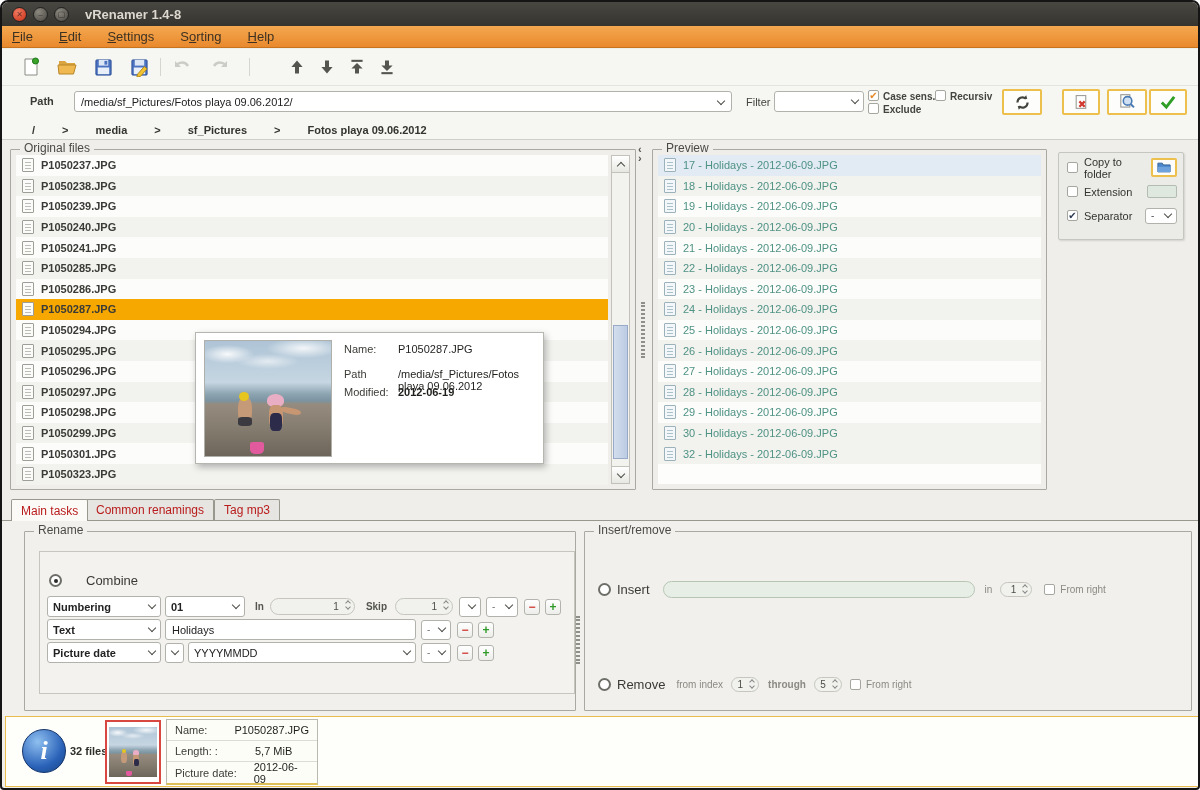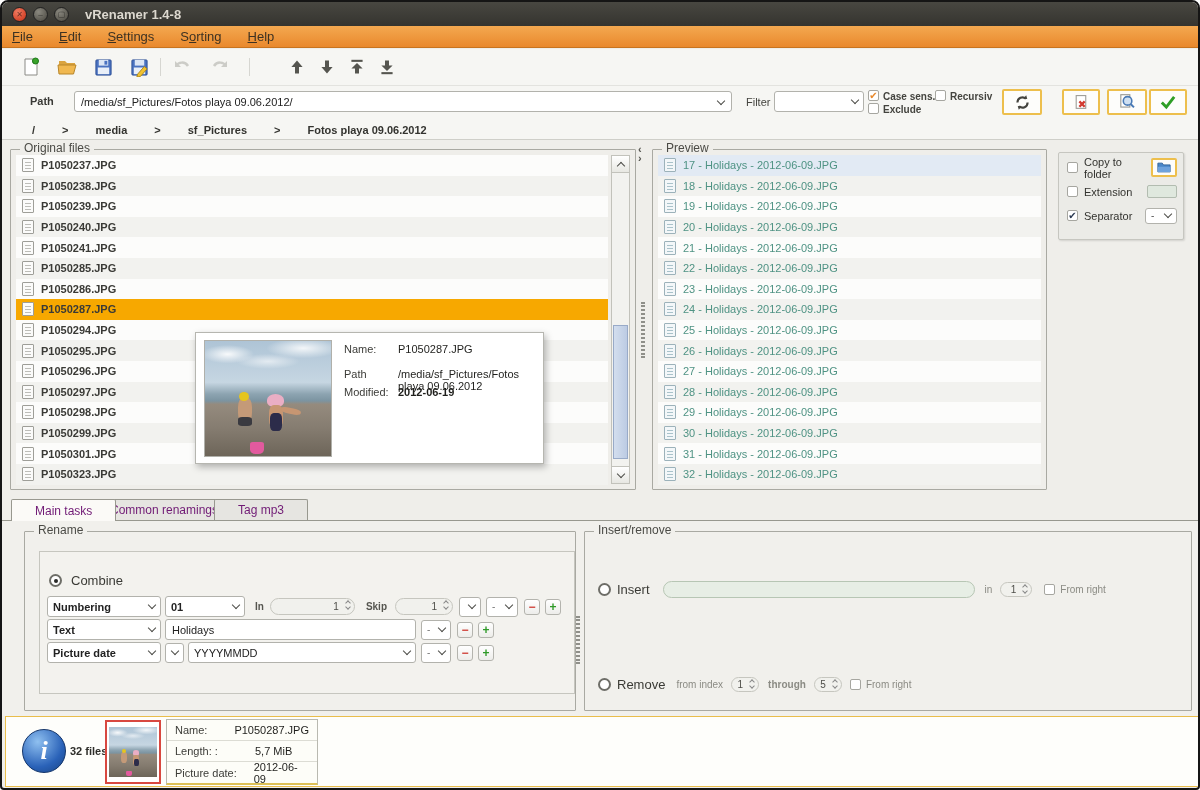--- a/index.html
+++ b/index.html
@@ -120,22 +120,22 @@
   .photo .shorts1 { position:absolute; left:26%; top:66%; width:11%; height:8%; background:#3a3a40; border-radius:30%; }
   .photo .hat2 { position:absolute; left:49%; top:46%; width:14%; height:11%; background:#eaaec4; border-radius:50% 50% 40% 40%; }
   .photo .body2 { position:absolute; left:51%; top:56%; width:11%; height:20%; background:#c79672; border-radius:35%; }
   .photo .suit2 { position:absolute; left:51.5%; top:63%; width:10%; height:15%; background:#2c2c4a; border-radius:30%; }
   .photo .arm2 { position:absolute; left:60%; top:58%; width:16%; height:5%; background:#c79672; border-radius:40%; transform:rotate(12deg); }
   .photo .bucket { position:absolute; left:36%; top:88%; width:11%; height:10%; background:#e25a9e; border-radius:20% 20% 40% 40%; }
 
   
   .tabsrow { position:absolute; left:0; top:497px; width:100%; height:21px; }
   .tab { position:absolute; top:0; height:21px; background:#e6e5e1; border:1px solid #98988f;
-         border-bottom:none; border-radius:2px 2px 0 0; font-size:12px; color:#701a75;
-         display:flex; align-items:center; padding:0 23px; }
+         border-bottom:none; border-radius:2px 2px 0 0; font-size:12px; color:#b91c1c;
+         display:flex; align-items:center; padding:0 9px; }
   .tab.active { background:#fbfaf7; height:22px; z-index:3; }
 
   .bottompanel { position:absolute; left:0; top:518px; width:100%; height:196px; background:#f1f0ec;
                  border-top:1px solid #98988f; }
   .bp-legendfix { background:#f1f0ec; }
 
   .innerbox { position:absolute; left:14px; top:19px; width:536px; height:143px;
               background:#f3f2ee; border:1px solid #c6c6bf; }
   .radio { width:13px; height:13px; border:2px solid #6e6e68; border-radius:50%; background:#fff;
            position:relative; flex:none; }
@@ -463,24 +463,20 @@
           <span class="row-text">28 - Holidays - 2012-06-09.JPG</span>
         </div>
         <div class="list-row">
           <span class="doc-icon"></span>
           <span class="row-text">29 - Holidays - 2012-06-09.JPG</span>
         </div>
         <div class="list-row alt">
           <span class="doc-icon"></span>
           <span class="row-text">30 - Holidays - 2012-06-09.JPG</span>
         </div>
-        <div class="list-row">
-          <span class="doc-icon"></span>
-          <span class="row-text">31 - Holidays - 2012-06-09.JPG</span>
-        </div>
         <div class="list-row alt">
           <span class="doc-icon"></span>
           <span class="row-text">32 - Holidays - 2012-06-09.JPG</span>
         </div>
       </div>
   </div>
 
   <div class="optbox">
     <div class="optrow" style="top:5px;">
       <span class="cb"></span>
@@ -532,21 +528,21 @@
     <span class="tab" style="left:84px;">Common renamings</span>
     <span class="tab" style="left:212px;">Tag mp3</span>
   </div>
 
   <div class="bottompanel">
 
     <div class="panel" style="left:22px; top:10px; width:552px; height:180px;">
       <span class="panel-legend bp-legendfix">Rename</span>
       <div class="innerbox"></div>
 
-      <div class="rrow" style="left:24px; top:38px; gap:9px;">
+      <div class="rrow" style="left:24px; top:38px; gap:24px;">
         <span class="radio sel"></span>
         <span class="rlabel">Combine</span>
       </div>
 
       <div class="rrow" style="left:22px; top:64px;">
         <div class="combo rcombo" style="width:114px;">
             <span>Numbering</span>
             <span class="chev"></span>
           </div>
         <div class="combo rcombo" style="width:80px; margin-left:4px;">

